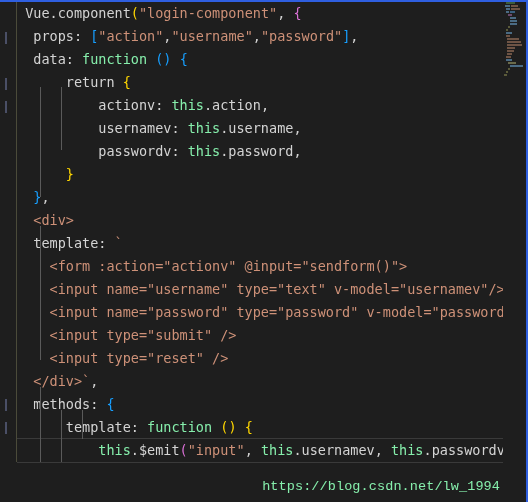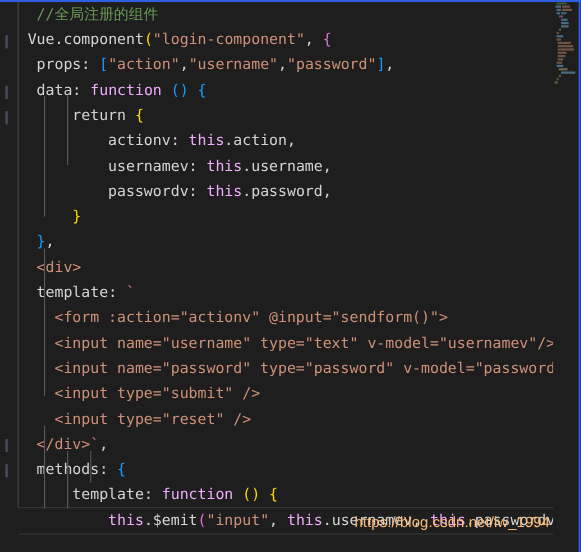--- a/index.html
+++ b/index.html
@@ -82,21 +82,21 @@
   .indent-guide {
     position: absolute;
     width: 1px;
     background: #5a5a5a;
     z-index: 2;
     pointer-events: none;
   }
 
   
   .tok-comment  { color: #6a9955; }
-  .tok-keyword  { color: #f0abfc; }
+  .tok-keyword  { color: #86efac; }
   .tok-string   { color: #ce9178; }
   .tok-plain    { color: #d4d4d4; }
   .tok-brace1   { color: #ffd700; }
   .tok-brace2   { color: #da70d6; }
   .tok-brace3   { color: #179fff; }
 
   
   #minimap {
     position: absolute;
     right: 2px;
@@ -107,44 +107,43 @@
     z-index: 4;
     overflow: hidden;
   }
   .mm-line { height: 3px; white-space: nowrap; }
   .mm-seg { display: inline-block; height: 2px; margin-right: 1px; vertical-align: top; }
 
   
   #watermark {
     position: absolute;
     right: 26px;
-    bottom: 20px;
-    font-family: Liberation Sans, sans-serif;
+    bottom: 8px;
+    font-family: Liberation Mono, monospace;
     font-size: 13.5px;
-    color: #fdba74;
+    color: #86efac;
     z-index: 6;
     letter-spacing: 0.1px;
   }
 </style>
 </head>
 <body>
 
 <div id="editor-window">
 
   <div id="gutter">
       <div class="gutter-mark" style="top: 30px;"></div>
       <div class="gutter-mark" style="top: 76px;"></div>
       <div class="gutter-mark" style="top: 99px;"></div>
       <div class="gutter-mark" style="top: 397px;"></div>
       <div class="gutter-mark" style="top: 420px;"></div>
     </div>
   <div id="fold-rail"></div>
 
   <div id="code-area">
-      <div class="line"><span class="tok-plain">  </span><span class="tok-comment">//全局注册的组件</span></div>
       <div class="line"><span class="tok-plain"> </span><span class="tok-property">Vue</span><span class="tok-plain">.</span><span class="tok-function">component</span><span class="tok-brace1">(</span><span class="tok-string">"login-component"</span><span class="tok-plain">, </span><span class="tok-brace2">{</span></div>
       <div class="line"><span class="tok-plain">  </span><span class="tok-property">props</span><span class="tok-plain">: </span><span class="tok-brace3">[</span><span class="tok-string">"action"</span><span class="tok-plain">,</span><span class="tok-string">"username"</span><span class="tok-plain">,</span><span class="tok-string">"password"</span><span class="tok-brace3">]</span><span class="tok-plain">,</span></div>
       <div class="line"><span class="tok-plain">  </span><span class="tok-property">data</span><span class="tok-plain">: </span><span class="tok-keyword">function</span><span class="tok-plain"> </span><span class="tok-brace3">()</span><span class="tok-plain"> </span><span class="tok-brace3">{</span></div>
       <div class="line"><span class="tok-plain">      </span><span class="tok-control">return</span><span class="tok-plain"> </span><span class="tok-brace1">{</span></div>
       <div class="line"><span class="tok-plain">          </span><span class="tok-property">actionv</span><span class="tok-plain">: </span><span class="tok-keyword">this</span><span class="tok-plain">.</span><span class="tok-property">action</span><span class="tok-plain">,</span></div>
       <div class="line"><span class="tok-plain">          </span><span class="tok-property">usernamev</span><span class="tok-plain">: </span><span class="tok-keyword">this</span><span class="tok-plain">.</span><span class="tok-property">username</span><span class="tok-plain">,</span></div>
       <div class="line"><span class="tok-plain">          </span><span class="tok-property">passwordv</span><span class="tok-plain">: </span><span class="tok-keyword">this</span><span class="tok-plain">.</span><span class="tok-property">password</span><span class="tok-plain">,</span></div>
       <div class="line"><span class="tok-plain">      </span><span class="tok-brace1">}</span></div>
       <div class="line"><span class="tok-plain">  </span><span class="tok-brace3">}</span><span class="tok-plain">,</span></div>
       <div class="line"><span class="tok-plain">  </span><span class="tok-string">&lt;div&gt;</span></div>

